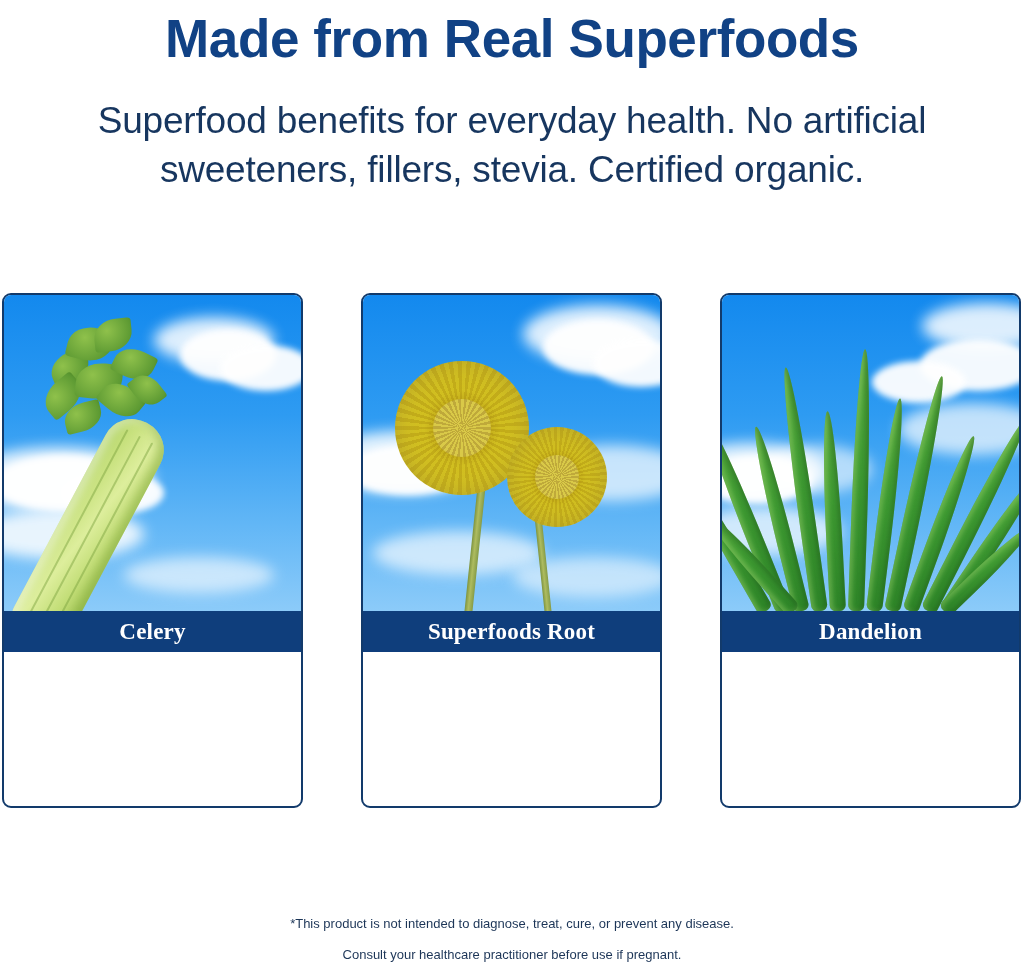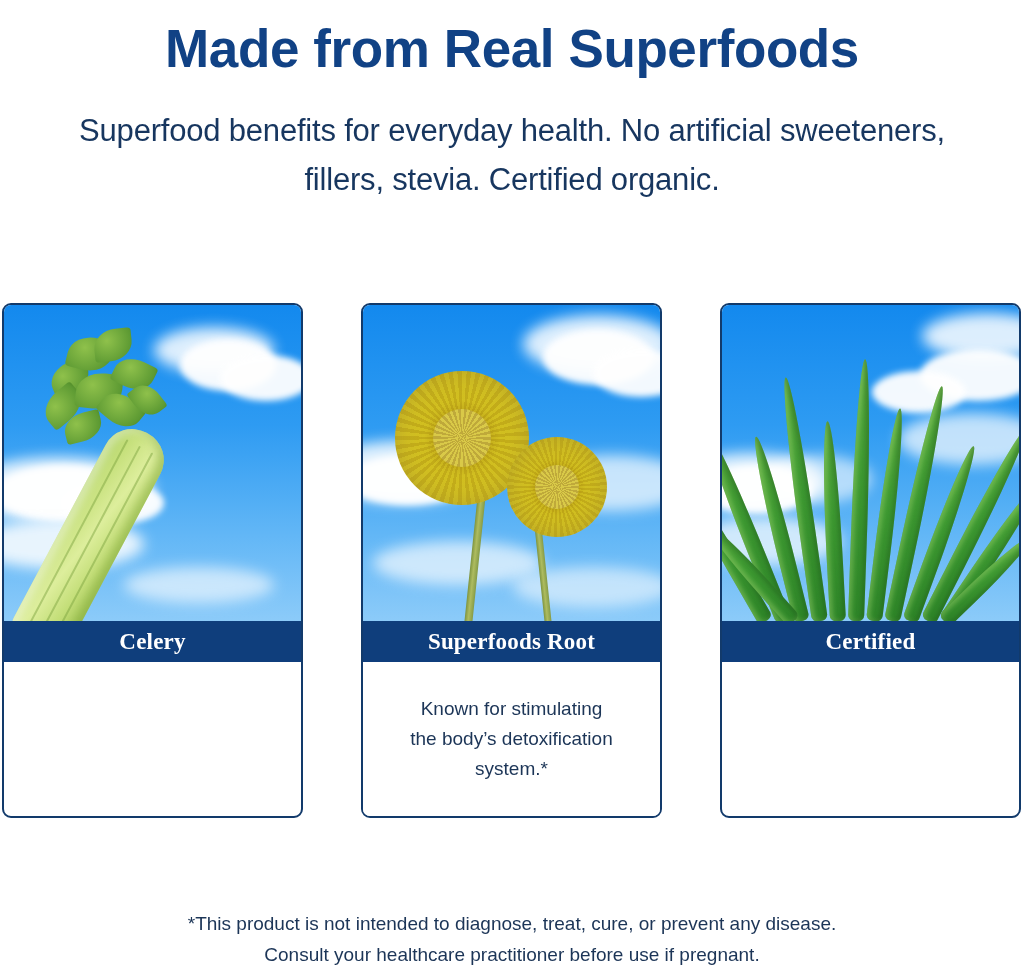--- a/index.html
+++ b/index.html
@@ -7,52 +7,52 @@
     width:1024px;height:967px;
     background:#ffffff;
     font-family:"Liberation Sans", sans-serif;
     overflow:hidden;
     position:relative;
   }
 
   
   .header{
     width:1024px;
-    padding-top:18px;
+    padding-top:8px;
     text-align:center;
   }
   .page-title{
     margin:0;
     font-size:53px;
     line-height:62px;
     font-weight:bold;
     color:#114285;
     letter-spacing:-0.4px;
   }
   .page-subtitle{
     margin:26px auto 0 auto;
     width:900px;
-    font-size:31px;
+    font-size:37px;
     line-height:49px;
     font-weight:normal;
     color:#17365F;
     letter-spacing:-0.2px;
   }
 
   
   .cards-row{
     position:absolute;
     left:2px;
     top:293px;
     width:1020px;
     height:516px;
   }
   .card{
     position:absolute;
-    top:10px;
+    top:0;
     width:301px;
     height:515px;
     box-sizing:border-box;
     border:2px solid #123A6B;
     border-radius:9px;
     background:#ffffff;
     overflow:hidden;
   }
   .card.c1{left:0px;}
   .card.c2{left:359px;}
@@ -173,21 +173,21 @@
 
   
   .footer{
     position:absolute;
     left:0;top:908px;
     width:1024px;
     text-align:center;
   }
   .footer-line{
     color:#1C3557;
-    font-size:19px;
+    font-size:13px;
     line-height:31px;
   }
 </style>
 </head>
 <body>
 
 <div class="header">
   <h1 class="page-title">Made from Real Superfoods</h1>
   <p class="page-subtitle">Superfood benefits for everyday health. No artificial sweeteners, fillers, stevia. Certified organic.</p>
 </div>
@@ -239,25 +239,20 @@
       <div class="cloud soft" style="left:150px;top:262px;width:160px;height:40px;opacity:.55;"></div>
 
       <div class="stem" style="left:110px;top:150px;width:8px;height:170px;transform:rotate(6deg);"></div>
       <div class="stem" style="left:176px;top:206px;width:7px;height:116px;transform:rotate(-6deg);"></div>
       <div class="dandelion" style="left:32px;top:66px;width:134px;height:134px;"></div>
       <div class="dandelion" style="left:144px;top:132px;width:100px;height:100px;"></div>
     </div>
     <div class="card-band">
       <span class="card-band-title">Superfoods Root</span>
     </div>
-    <div class="card-body">
-      <div class="card-desc">Known for stimulating
-the body’s detoxification
-system.*</div>
-    </div>
   </div>
 
   <div class="card c3">
     <div class="card-image">
       <div class="cloud soft" style="left:200px;top:8px;width:130px;height:46px;"></div>
       <div class="cloud" style="left:198px;top:44px;width:116px;height:52px;"></div>
       <div class="cloud" style="left:150px;top:66px;width:94px;height:42px;"></div>
       <div class="cloud soft" style="left:176px;top:108px;width:150px;height:52px;opacity:.7;"></div>
       <div class="cloud soft" style="left:-46px;top:148px;width:150px;height:58px;"></div>
       <div class="cloud" style="left:-20px;top:160px;width:110px;height:48px;"></div>
@@ -274,21 +269,21 @@
         <div class="blade" style="left:144px;height:214px;transform:rotate(7deg);"></div>
         <div class="blade" style="left:162px;height:240px;transform:rotate(12deg);"></div>
         <div class="blade" style="left:180px;height:186px;transform:rotate(20deg);"></div>
         <div class="blade" style="left:198px;height:216px;transform:rotate(27deg);"></div>
         <div class="blade" style="left:216px;height:168px;transform:rotate(34deg);"></div>
         <div class="blade" style="left:64px;height:130px;transform:rotate(-42deg);"></div>
         <div class="blade" style="left:214px;height:120px;transform:rotate(46deg);"></div>
       </div>
     </div>
     <div class="card-band">
-      <span class="card-band-title">Certified</span>
+      <span class="card-band-title">Dandelion</span>
     </div>
   </div>
 
 </div>
 
 <div class="footer">
   <div class="footer-line">*This product is not intended to diagnose, treat, cure, or prevent any disease.</div>
   <div class="footer-line">Consult your healthcare practitioner before use if pregnant.</div>
 </div>
 

